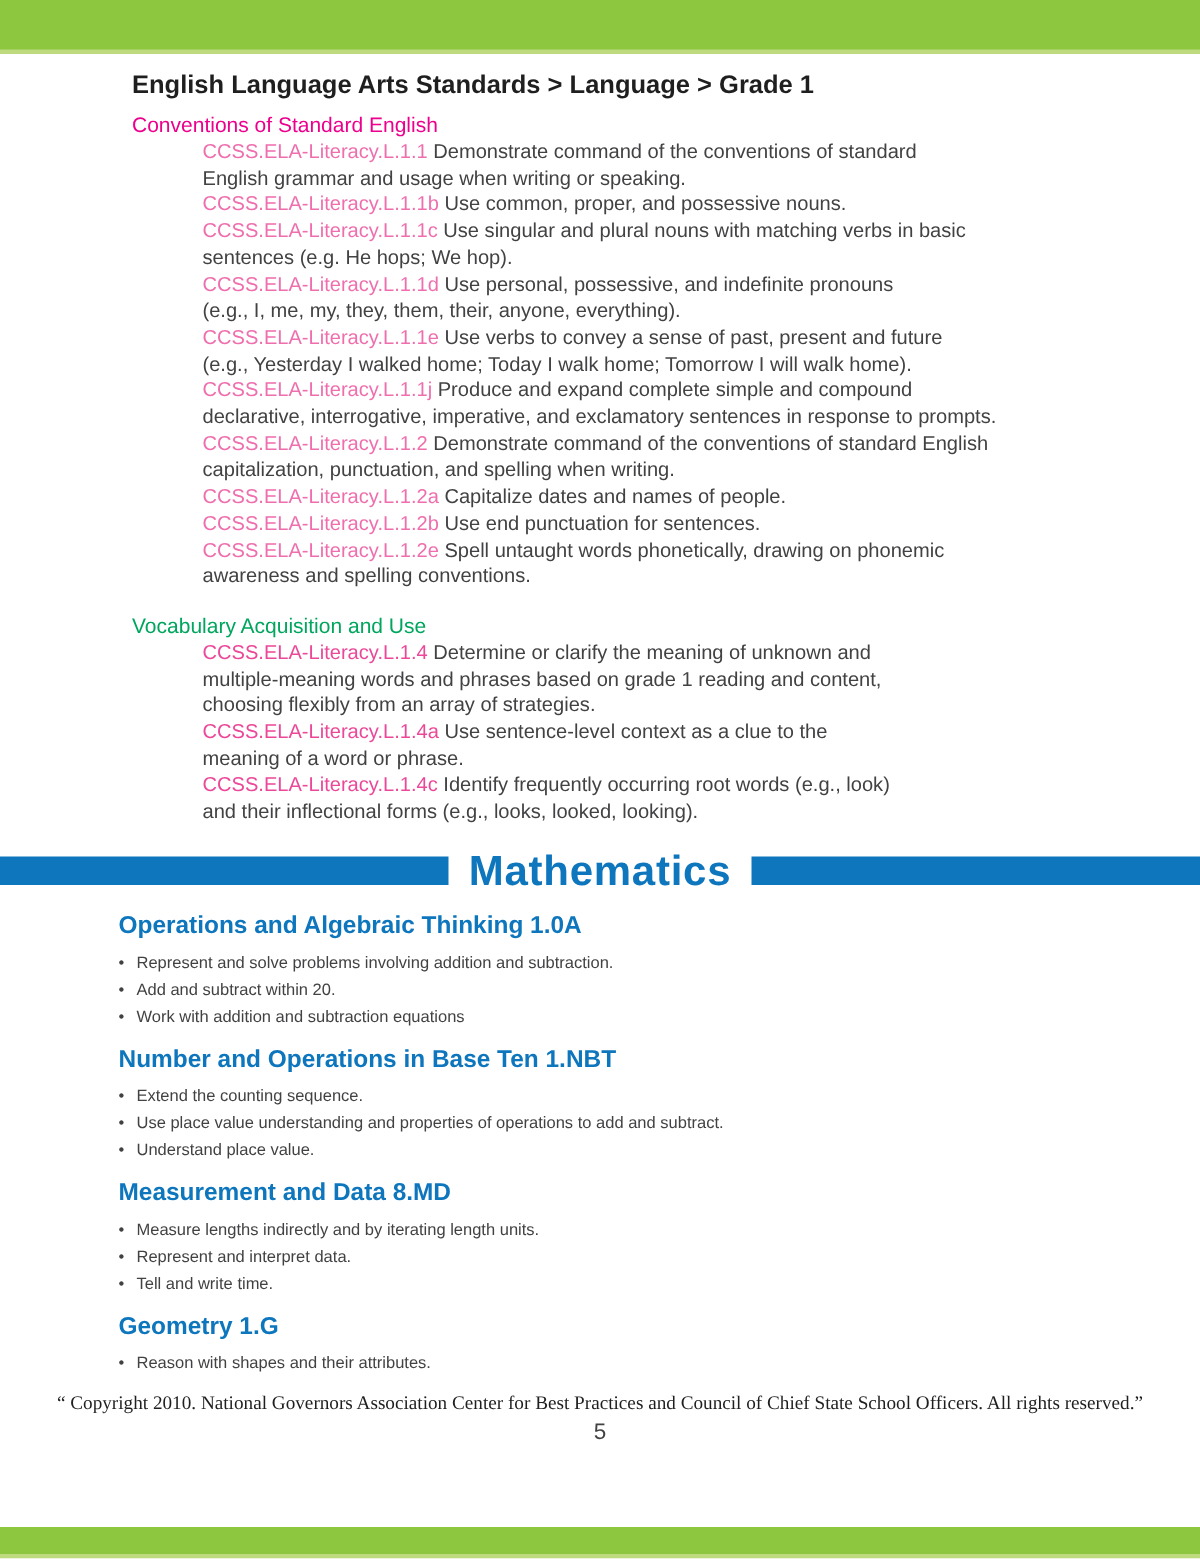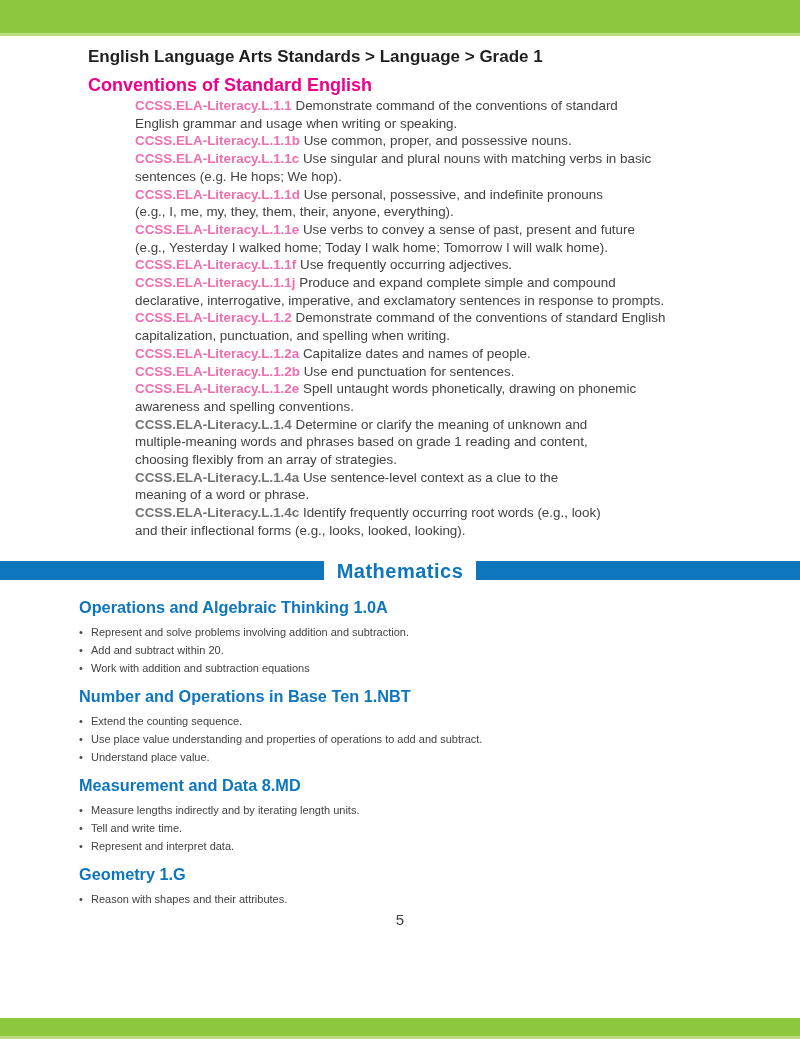--- a/index.html
+++ b/index.html
@@ -13,38 +13,38 @@
   }
   .bottom-bar {
     position:absolute; bottom:0; left:0; width:100%; height:21px;
     background:#8dc63f; box-shadow: inset 0 -3px 0 #bdda7f;
   }
   .content { position:absolute; top:36px; left:0; width:100%;border-radius:26px; }
 
   .title {
     margin:11px 0 0 88px; font-size:17px; font-weight:bold; color:#1f1f20;
   }
-  .h-sub { margin:8px 0 1px 88px; font-size:18px; font-weight:bold; }
+  .h-sub { margin:8px 0 1px 88px; font-size:14px; font-weight:normal; }
   .h-pink { color:#ec008c; }
   .h-green { color:#00a65d; margin-top:16px; }
 
   .stds {
     margin:0 0 0 135px; width:660px; color:#424244;
     font-size:13.4px; line-height:17.7px;
   }
   .std { margin:0; }
-  .code { text-decoration:none;font-weight:bold; }
+  .code { text-decoration:none; }
   .code-pink { color:#ef6fae; }
-  .code-green { color:#737373; }
+  .code-green { color:#ec4899; }
   .txt { white-space:pre-line; }
 
   .math-banner { display:flex; align-items:center; margin-top:14px; height:34px; }
   .banner-bar { flex:1; height:19px; background:#0e76bd; }
   .banner-text {
-    font-size:20px; font-weight:bold; color:#0e76bd; padding:0 13px;
+    font-size:28px; font-weight:bold; color:#0e76bd; padding:0 13px;
     line-height:34px; letter-spacing:0.5px;
   }
 
   .math { margin-left:79px; }
   .math-heading {
     font-size:16.3px; font-weight:bold; color:#0e76bd; margin:10px 0 6px 0;
   }
   .bullets {
     list-style:none; margin:0; padding:0; font-size:11px;
     line-height:18px; color:#424244; width:640px;
@@ -73,33 +73,33 @@
       <div class="stds">
         <p class="std"><span class="code code-pink">CCSS.ELA-Literacy.L.1.1</span> <span class="txt">Demonstrate command of the conventions of standard
 English grammar and usage when writing or speaking.</span></p>
         <p class="std"><span class="code code-pink">CCSS.ELA-Literacy.L.1.1b</span> <span class="txt">Use common, proper, and possessive nouns.</span></p>
         <p class="std"><span class="code code-pink">CCSS.ELA-Literacy.L.1.1c</span> <span class="txt">Use singular and plural nouns with matching verbs in basic
 sentences (e.g. He hops; We hop).</span></p>
         <p class="std"><span class="code code-pink">CCSS.ELA-Literacy.L.1.1d</span> <span class="txt">Use personal, possessive, and indefinite pronouns
 (e.g., I, me, my, they, them, their, anyone, everything).</span></p>
         <p class="std"><span class="code code-pink">CCSS.ELA-Literacy.L.1.1e</span> <span class="txt">Use verbs to convey a sense of past, present and future
 (e.g., Yesterday I walked home; Today I walk home; Tomorrow I will walk home).</span></p>
-        <p class="std"><span class="code code-pink">CCSS.ELA-Literacy.L.1.1f</span> <span class="txt">Use frequently occurring adjectives.</span></p>
         <p class="std"><span class="code code-pink">CCSS.ELA-Literacy.L.1.1j</span> <span class="txt">Produce and expand complete simple and compound
 declarative, interrogative, imperative, and exclamatory sentences in response to prompts.</span></p>
         <p class="std"><span class="code code-pink">CCSS.ELA-Literacy.L.1.2</span> <span class="txt">Demonstrate command of the conventions of standard English
 capitalization, punctuation, and spelling when writing.</span></p>
         <p class="std"><span class="code code-pink">CCSS.ELA-Literacy.L.1.2a</span> <span class="txt">Capitalize dates and names of people.</span></p>
         <p class="std"><span class="code code-pink">CCSS.ELA-Literacy.L.1.2b</span> <span class="txt">Use end punctuation for sentences.</span></p>
         <p class="std"><span class="code code-pink">CCSS.ELA-Literacy.L.1.2e</span> <span class="txt">Spell untaught words phonetically, drawing on phonemic
 awareness and spelling conventions.</span></p>
       </div>
     </section>
 
     <section>
+      <h2 class="h-sub h-green">Vocabulary Acquisition and Use</h2>
       <div class="stds">
         <p class="std"><span class="code code-green">CCSS.ELA-Literacy.L.1.4</span> <span class="txt">Determine or clarify the meaning of unknown and
 multiple-meaning words and phrases based on grade 1  reading and content,
 choosing flexibly from an array of strategies.</span></p>
         <p class="std"><span class="code code-green">CCSS.ELA-Literacy.L.1.4a</span> <span class="txt">Use sentence-level context as a clue to the
 meaning of a word or phrase.</span></p>
         <p class="std"><span class="code code-green">CCSS.ELA-Literacy.L.1.4c</span> <span class="txt">Identify frequently occurring root words (e.g., look)
 and their inflectional forms (e.g., looks, looked, looking).</span></p>
       </div>
     </section>
@@ -122,29 +122,30 @@
       <h3 class="math-heading">Number and Operations in Base Ten 1.NBT</h3>
       <ul class="bullets">
         <li>Extend the counting sequence.</li>
         <li>Use place value understanding and properties of operations to add and subtract.</li>
         <li>Understand place value.</li>
       </ul>
 
       <h3 class="math-heading">Measurement and Data 8.MD</h3>
       <ul class="bullets">
         <li>Measure lengths indirectly and by iterating length units.</li>
+        <li>Represent and interpret data.</li>
         <li>Tell and write time.</li>
-        <li>Represent and interpret data.</li>
       </ul>
 
       <h3 class="math-heading">Geometry 1.G</h3>
       <ul class="bullets">
         <li>Reason with shapes and their attributes.</li>
       </ul>
 
     </section>
 
+    <p class="copyright">“ Copyright 2010. National Governors Association Center for Best Practices and Council of Chief State School Officers. All rights reserved.”</p>
     <p class="pagenum">5</p>
 
   </div>
 
   <div class="bottom-bar"></div>
 </div>
 
 </body></html>

